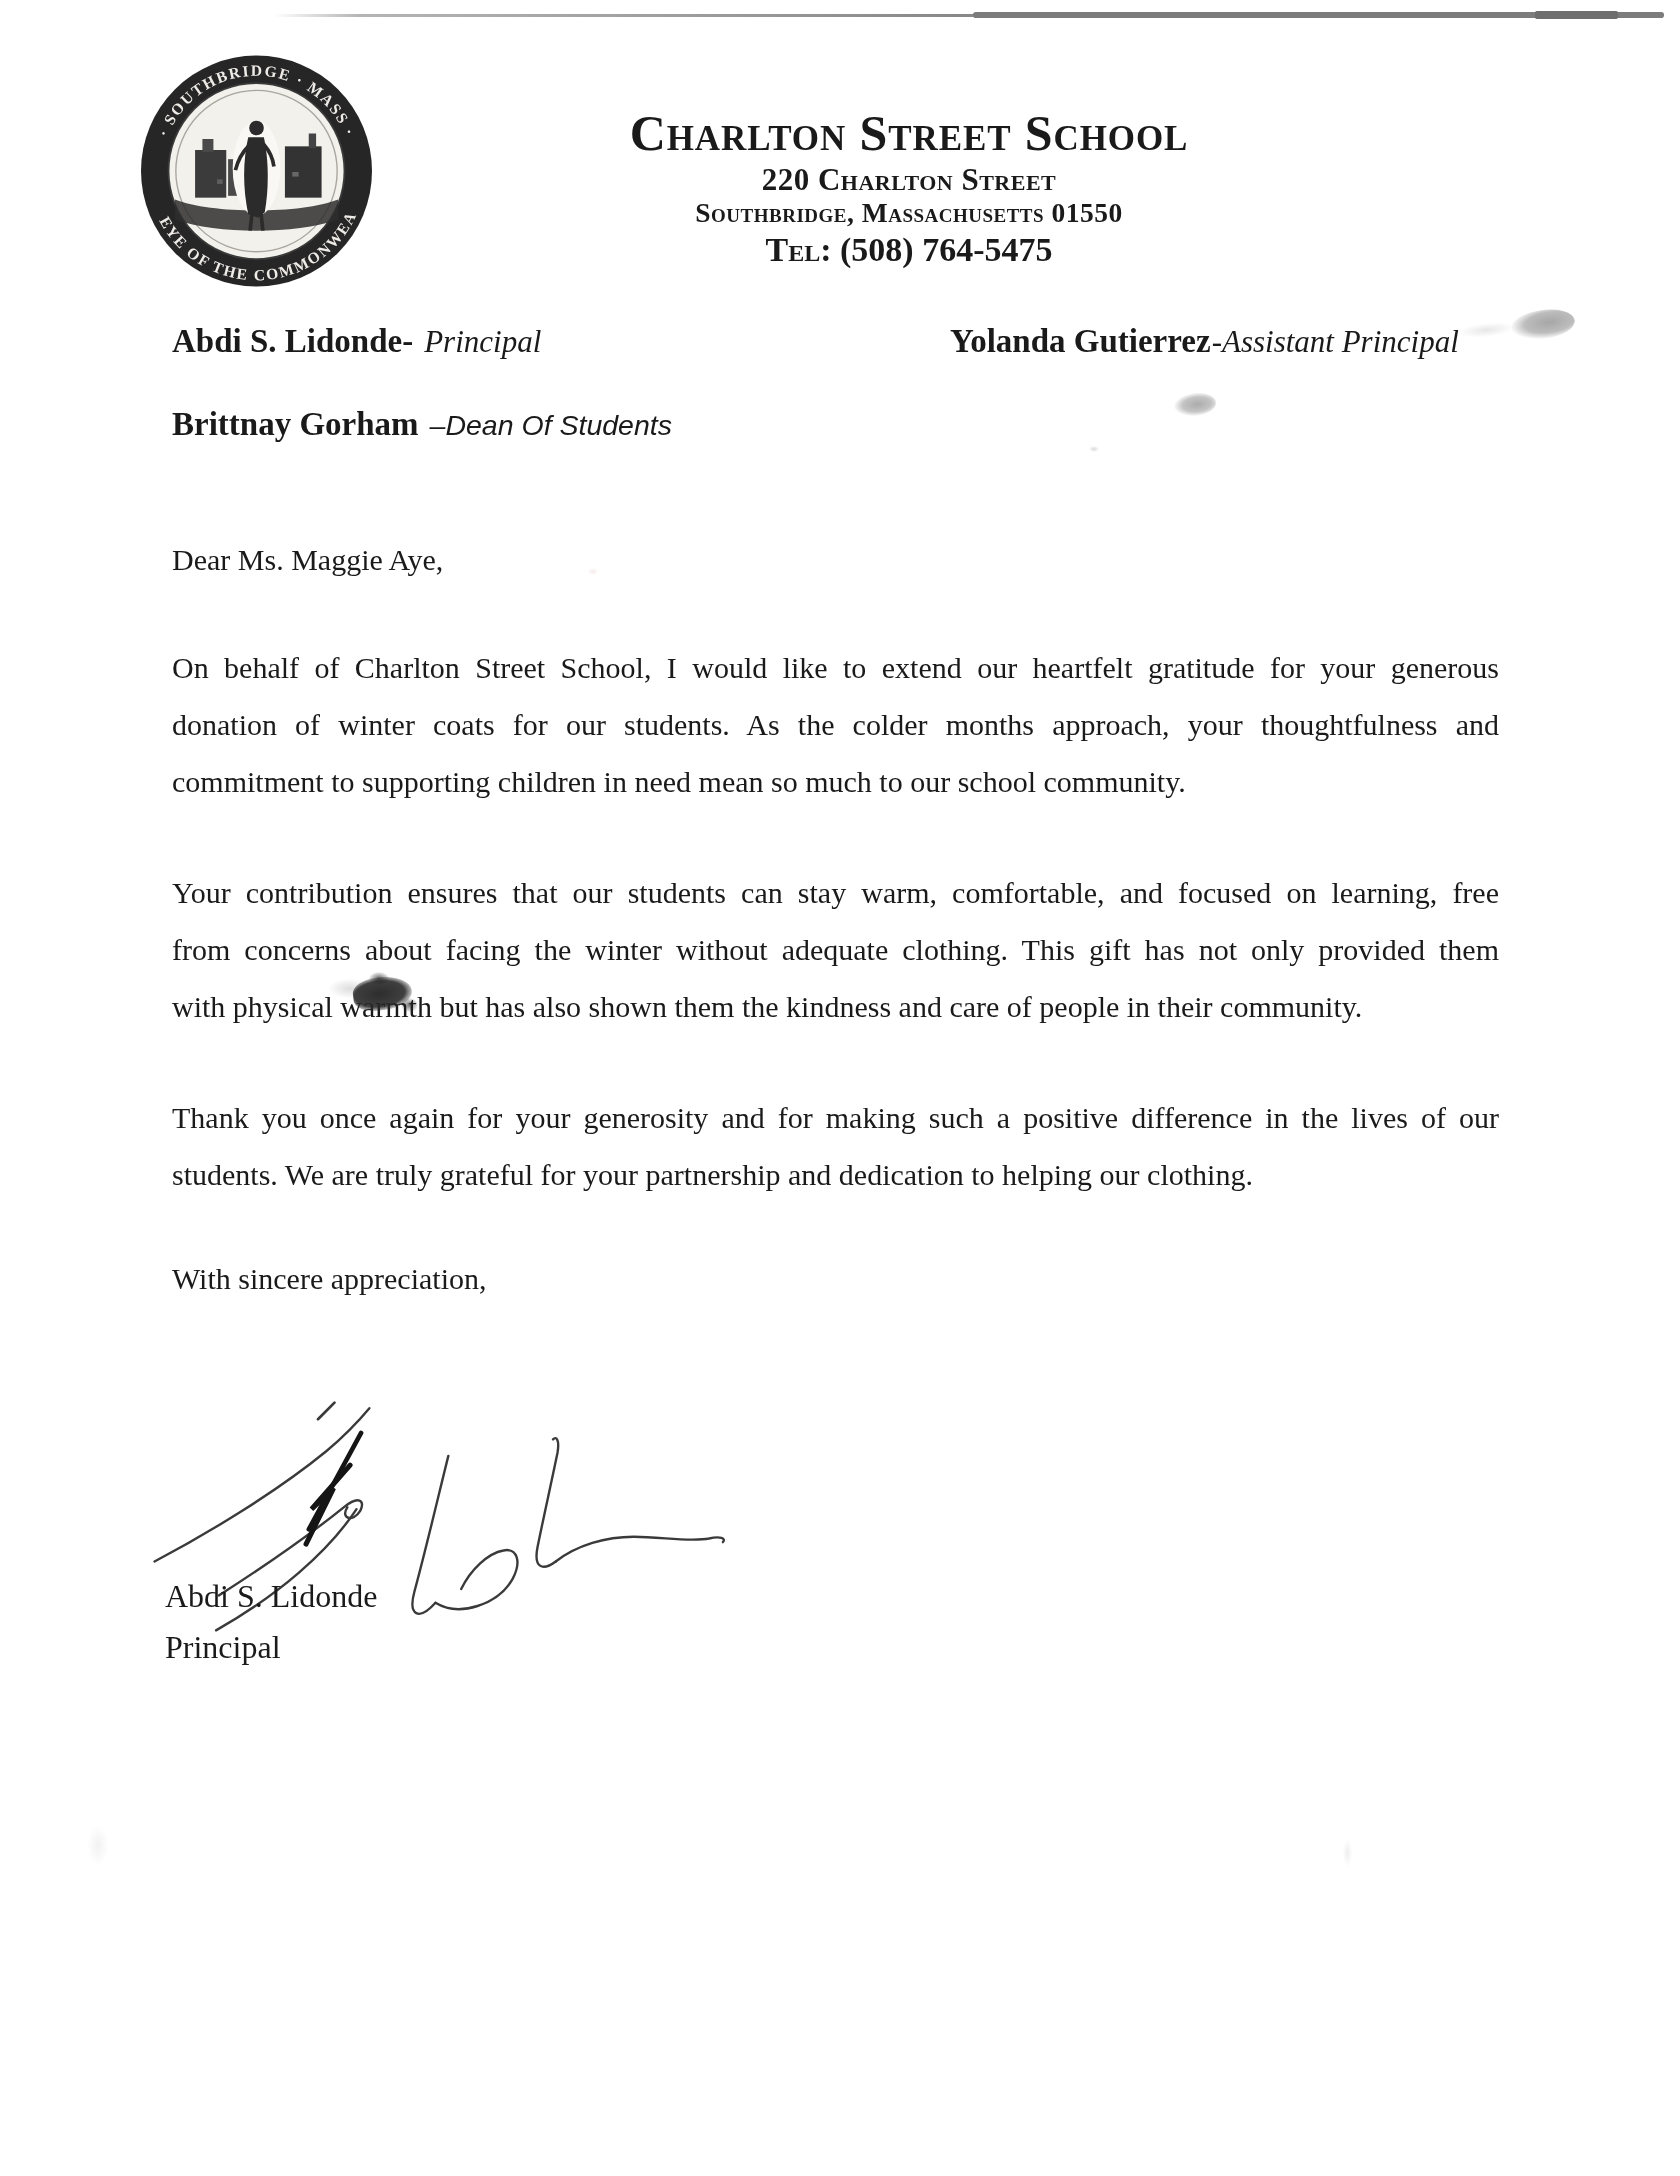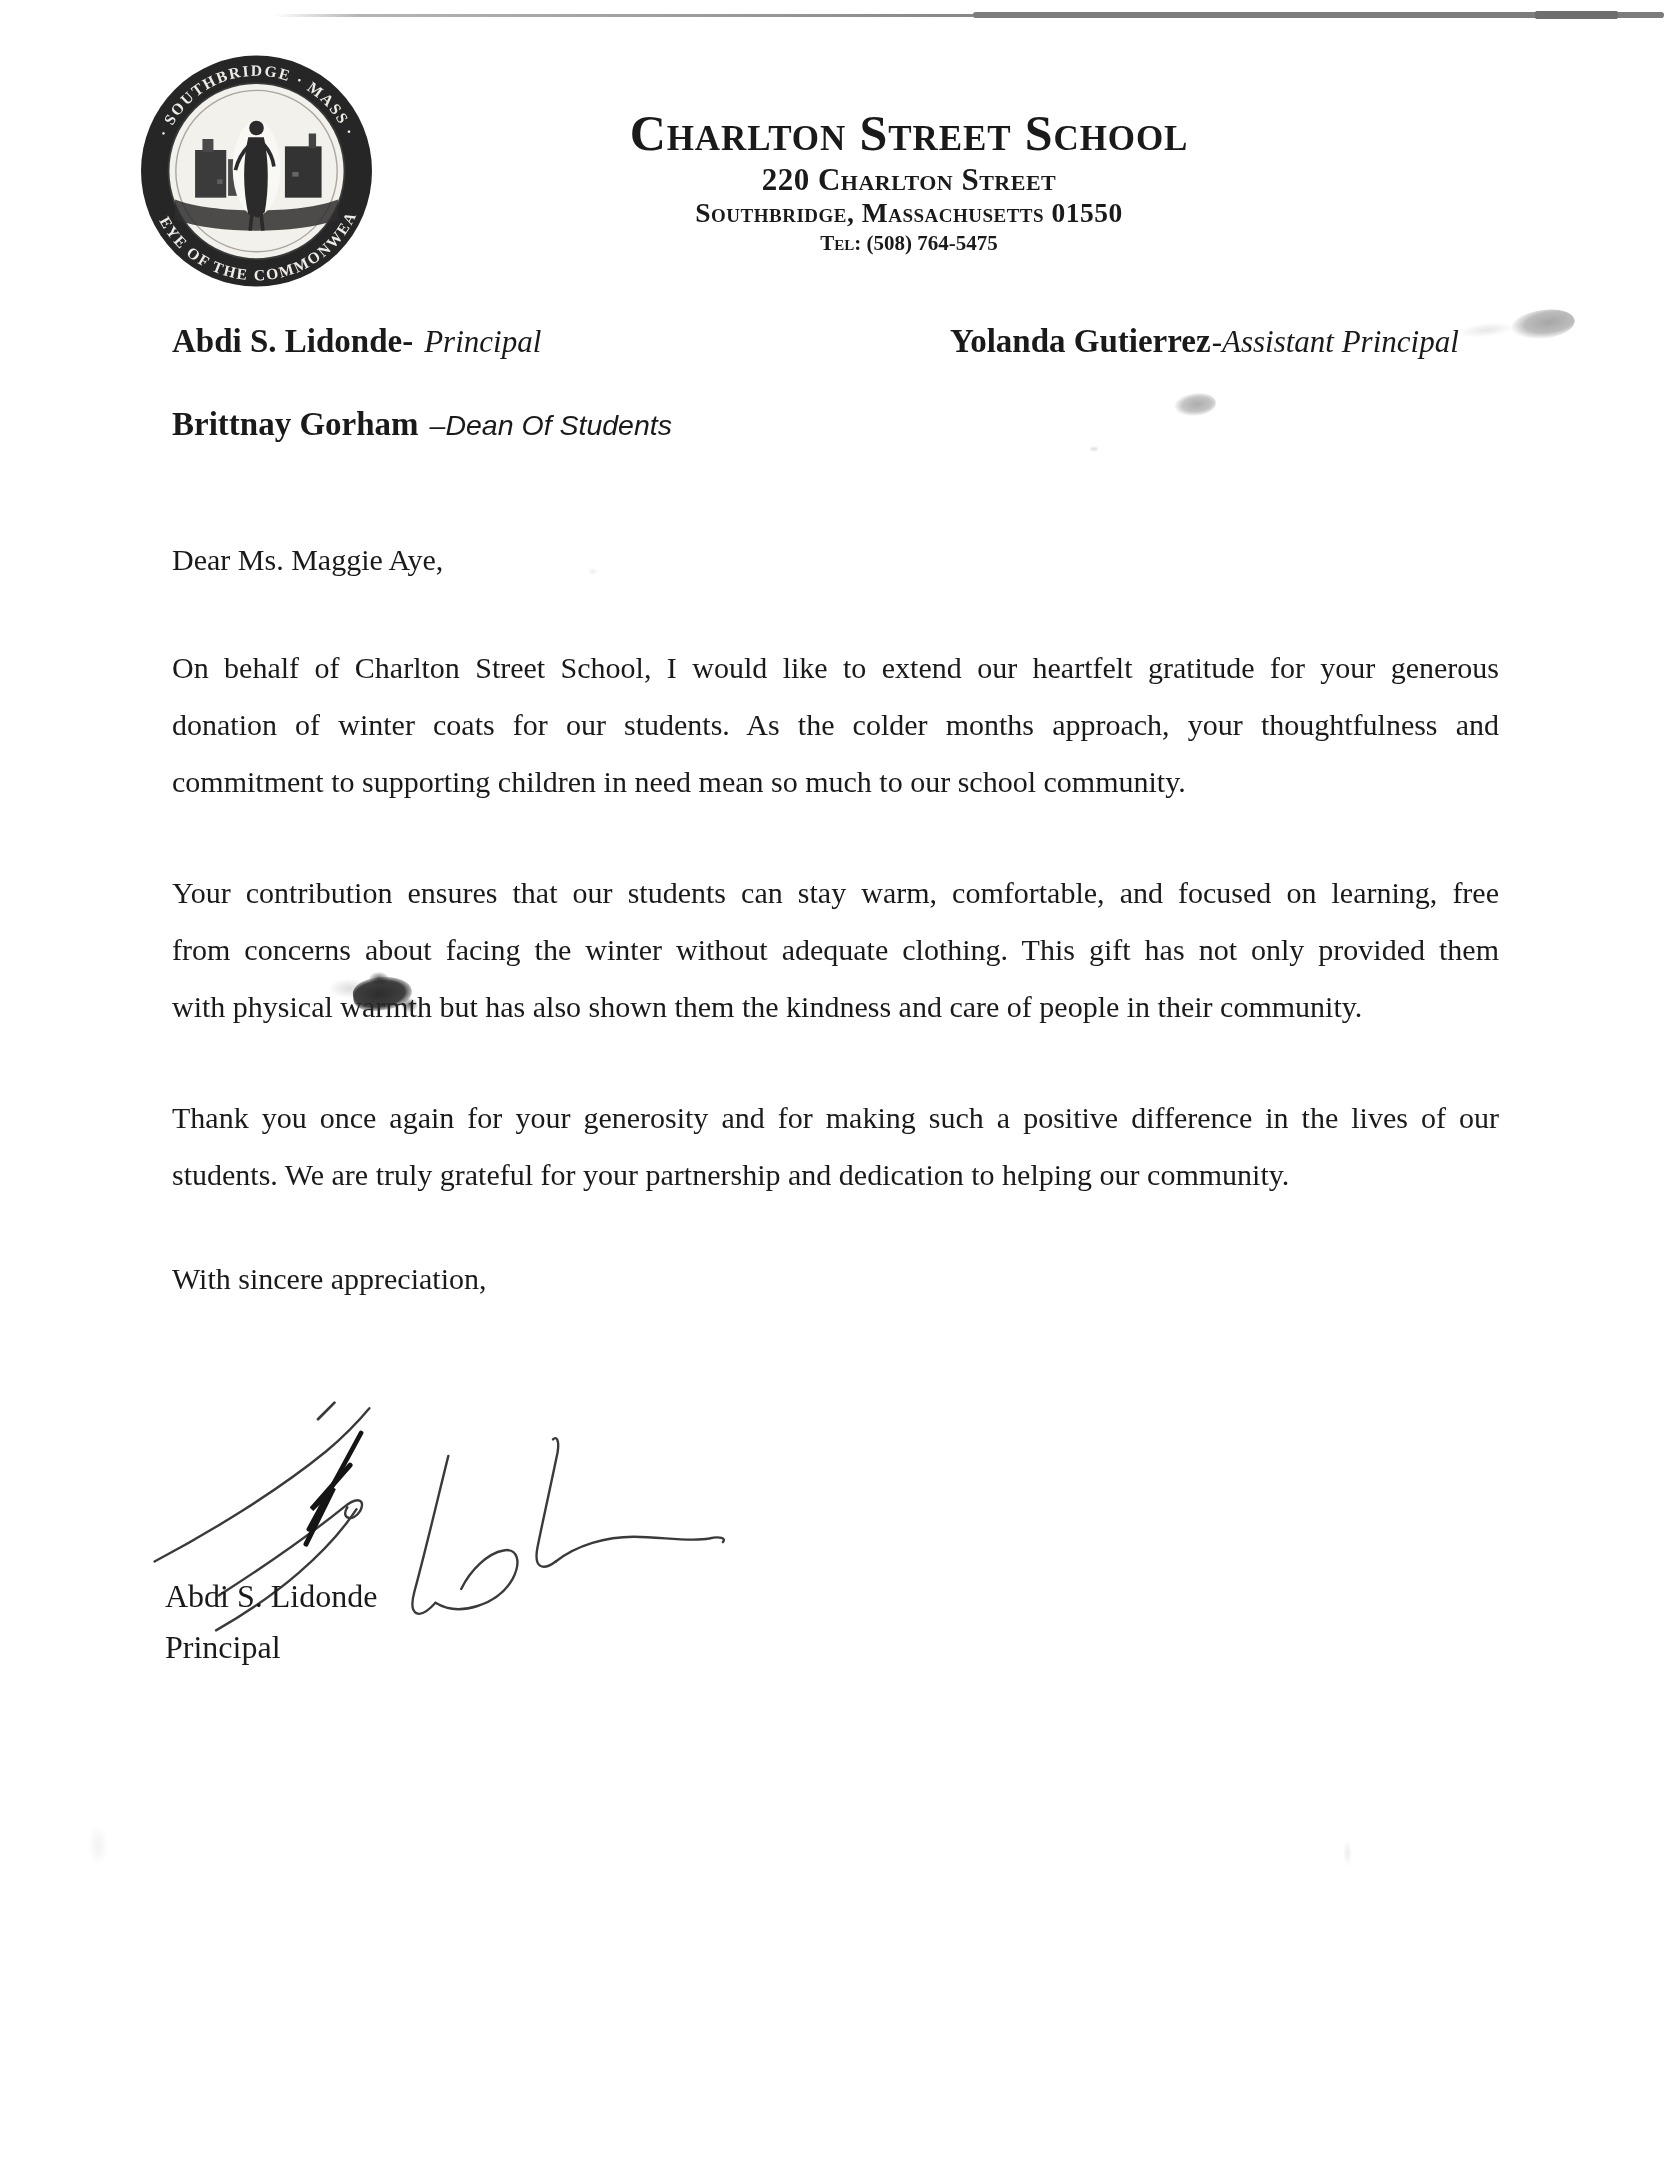--- a/index.html
+++ b/index.html
@@ -11,21 +11,21 @@
   
   .streak-a{top:13.8px;left:274px;width:707px;height:2.8px;
     background:linear-gradient(to right,rgba(130,130,130,0),rgba(120,120,120,.55) 12%,rgba(105,105,105,.8));border-radius:1.8px;}
   .streak-b{top:12px;left:973px;width:691px;height:6.4px;background:#7c7c7c;border-radius:2.8px;}
   .streak-c{top:11px;left:1535px;width:83px;height:8.3px;background:#6e6e6e;border-radius:1.8px;}
   
   .hdr{left:450px;width:918px;text-align:center;font-weight:bold;}
   .hdr-title{top:108px;font-size:50px;line-height:1;font-variant:small-caps;letter-spacing:0.9px;}
   .hdr-l2{top:162px;font-size:31px;font-variant:small-caps;letter-spacing:0.5px;}
   .hdr-l3{top:197px;font-size:27.5px;font-variant:small-caps;letter-spacing:0.5px;}
-  .hdr-l4{top:231px;font-size:21px;font-variant:small-caps;}
+  .hdr-l4{top:231px;font-size:34px;font-variant:small-caps;}
   .hdr-l5{top:264px;font-size:28.5px;font-variant:small-caps;}
   
   .staff{white-space:nowrap;font-size:33px;}
   .staff .nm{font-weight:bold;}
   .staff .ttl{font-style:italic;font-size:31px;margin-left:11px;}
   .staff .ttl-sans{font-style:italic;font-family:"Liberation Sans",sans-serif;font-size:28.5px;margin-left:11px;}
   .staff .nm-bi{font-weight:bold;font-style:italic;}
   
   .body-line{left:172px;width:1327px;font-size:30px;line-height:57px;height:57px;white-space:nowrap;}
   .body-line.j{white-space:normal;text-align:justify;text-align-last:justify;}
@@ -112,21 +112,21 @@
 
   <div class="abs body-line j" style="top:696px;">donation of winter coats for our students. As the colder months approach, your thoughtfulness and</div>
   <div class="abs body-line j" style="top:639px;">On behalf of Charlton Street School, I would like to extend our heartfelt gratitude for your generous</div>
   <div class="abs body-line" style="top:753px;">commitment to supporting children in need mean so much to our school community.</div>
 
   <div class="abs body-line j" style="top:864px;">Your contribution ensures that our students can stay warm, comfortable, and focused on learning, free</div>
   <div class="abs body-line j" style="top:921px;font-family:Liberation Serif, serif;">from concerns about facing the winter without adequate clothing. This gift has not only provided them</div>
   <div class="abs body-line" style="top:978px;">with physical warmth but has also shown them the kindness and care of people in their community.</div>
 
   <div class="abs body-line j" style="top:1089px;">Thank you once again for your generosity and for making such a positive difference in the lives of our</div>
-  <div class="abs body-line" style="top:1146px;">students. We are truly grateful for your partnership and dedication to helping our community.</div>
+  <div class="abs body-line" style="top:1146px;">students. We are truly grateful for your partnership and dedication to helping our clothing.</div>
 
   <div class="abs body-line" style="top:1250px;">With sincere appreciation,</div>
 
   <svg class="abs" style="top:1364px;left:138px;" width="606" height="271" viewBox="0 0 660 295">
     <g fill="none" stroke="#3a3a3a" stroke-width="2.6" stroke-linecap="round">
       <path d="M 18,215 C 75,185 150,140 205,95 C 225,78 242,60 252,48"></path>
       <path d="M 88,252 C 135,222 182,190 224,156 C 240,143 248,148 242,160 C 234,173 220,168 228,156"></path>
       <path d="M 238,158 C 207,205 152,252 85,290"></path>
       <path d="M 196,60 L 214,42" stroke-width="3"></path>
       <path d="M 338,100 C 328,140 314,200 301,248 C 294,274 306,280 324,260"></path>

